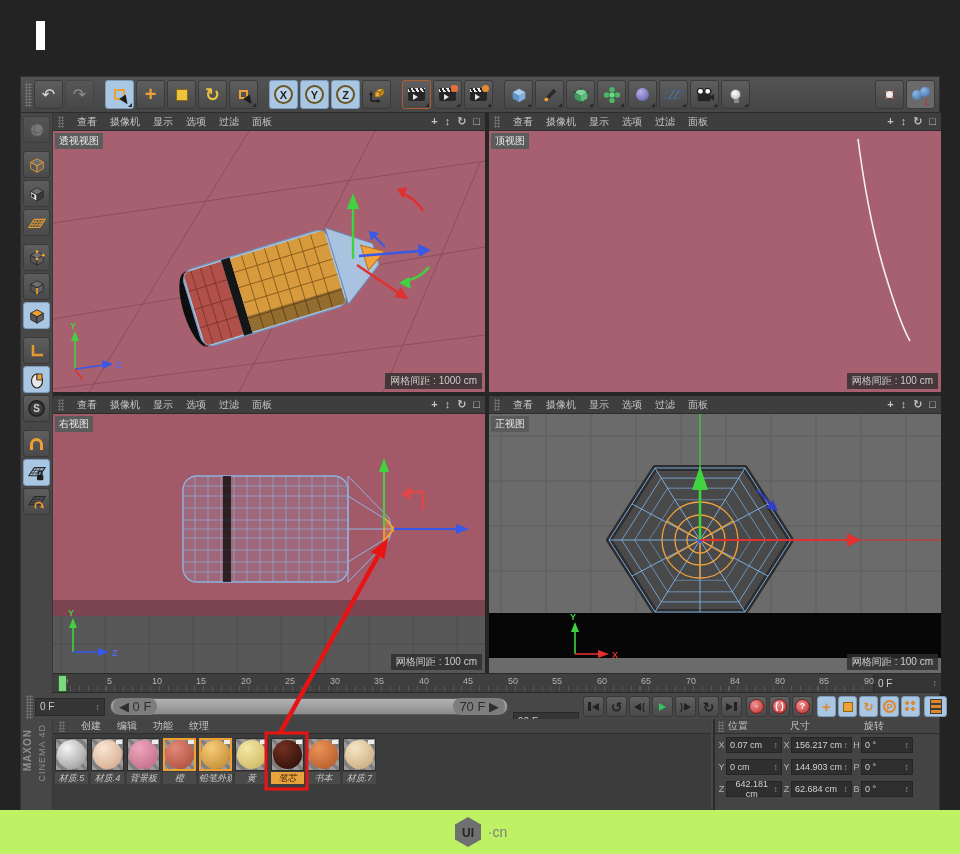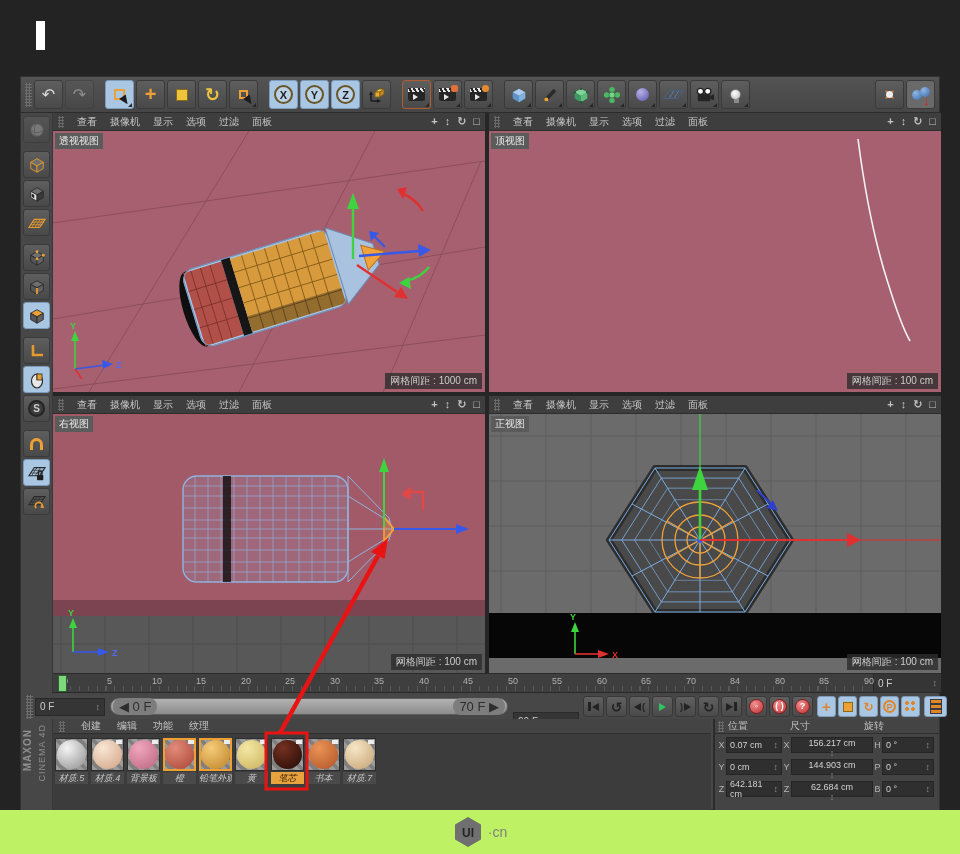--- a/index.html
+++ b/index.html
@@ -114,22 +114,22 @@
   .tickmark { position:absolute; right:1px; top:1px; width:6px; height:4px; background:#ececec; z-index:2; }
   .mlabel { margin-top:1px; height:12px; background:#4a4a4a; font-size:9px; color:#c6c6c6; text-align:center; line-height:12px; overflow:hidden; white-space:nowrap; }
   .mat.hl .mlabel { background:#e8a33d; color:#38220a; }
 
   .coords { position:absolute; left:692px; top:642px; width:226px; height:91px; background:#444444; border-left:2px solid #2b2b2b; }
   .cohead { height:15px; display:flex; align-items:center; border-bottom:1px solid #2e2e2e; font-size:10px; color:#c2c2c2; }
   .cohead .cgrip { width:6px; height:11px; margin:0 4px 0 3px; background-image:radial-gradient(#6a6a6a 1px,transparent 1.2px); background-size:3px 3px; }
   .cohead .t1 { width:62px; } .cohead .t2 { width:74px; } .cohead .t3 { }
   .corow { display:flex; align-items:center; height:22px; padding-left:2px; }
   .axl { width:9px; text-align:center; color:#b4b4b4; font-size:9px; flex:none; }
-  .cofield { height:16px; background:#2f2f2f; border:1px solid #252525; display:flex; align-items:center; justify-content:space-between; padding:0 3px; font-size:9px; color:#d2d2d2; flex:none; }
-  .f-pos { width:56px; } .f-size { width:82px;flex-direction:column; } .f-rot { width:52px; }
+  .cofield { height:16px; background:#2f2f2f; border:1px solid #252525; display:flex; align-items:center; justify-content:space-between; padding:0 3px; font-size:9px; color:#d2d2d2; flex:none;text-align:center; }
+  .f-pos { width:56px; } .f-size { width:61px; } .f-rot { width:52px; }
 
   
   .footer { position:absolute; left:0; top:810px; width:960px; height:44px; background:#bef264; display:flex; align-items:center; justify-content:center; gap:5px; }
   .cnsuffix { color:#7e7e7e; font-size:14px; }
 
   
   .anno { position:absolute; left:0; top:0; width:960px; height:854px; pointer-events:none; z-index:50; }
 </style>
 </head>
 <body>

